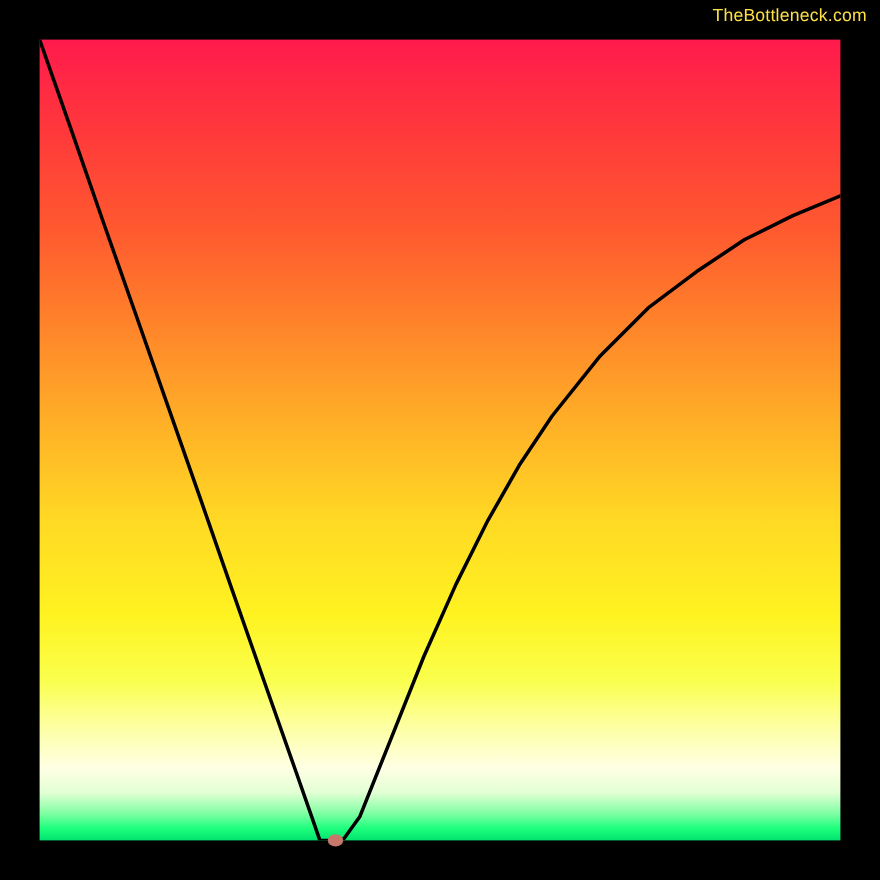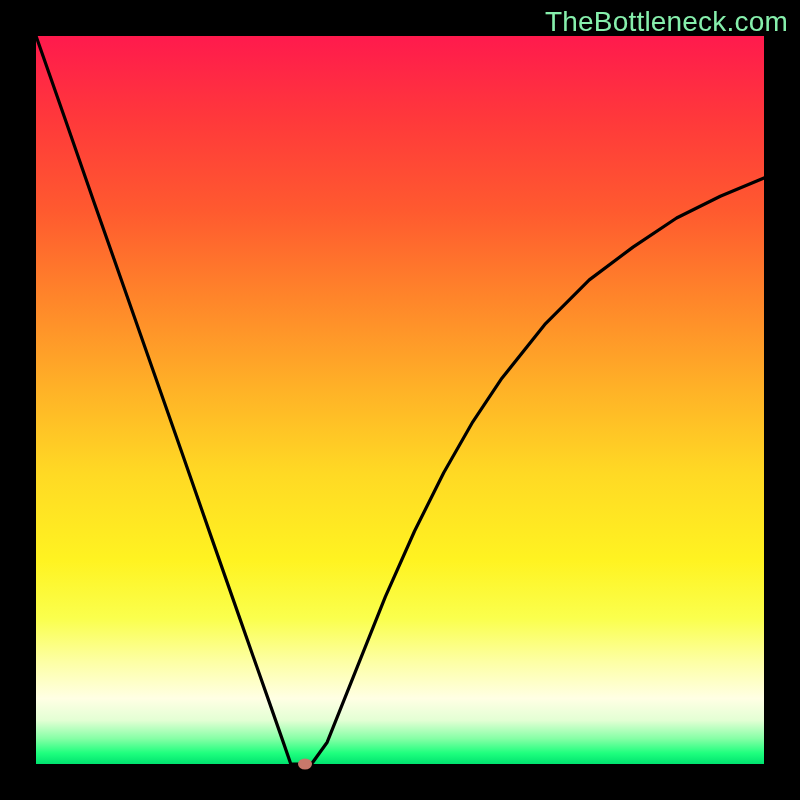--- a/index.html
+++ b/index.html
@@ -39,22 +39,22 @@
       #e3ffd4 94%,
       #86ffa6 96.5%,
       #1fff7e 98.5%,
       #00e36f 100%
     );
   }
   .watermark {
     position: absolute;
     top: 6px;
     right: 12px;
-    color: #86efac;
-    font-size: 28px;
+    color: #fde047;
+    font-size: 16px;
     font-weight: 500;
     letter-spacing: 0.2px;
   }
   svg.curve {
     position: absolute;
     top: 0;
     left: 0;
   }
   .marker {
     position: absolute;

